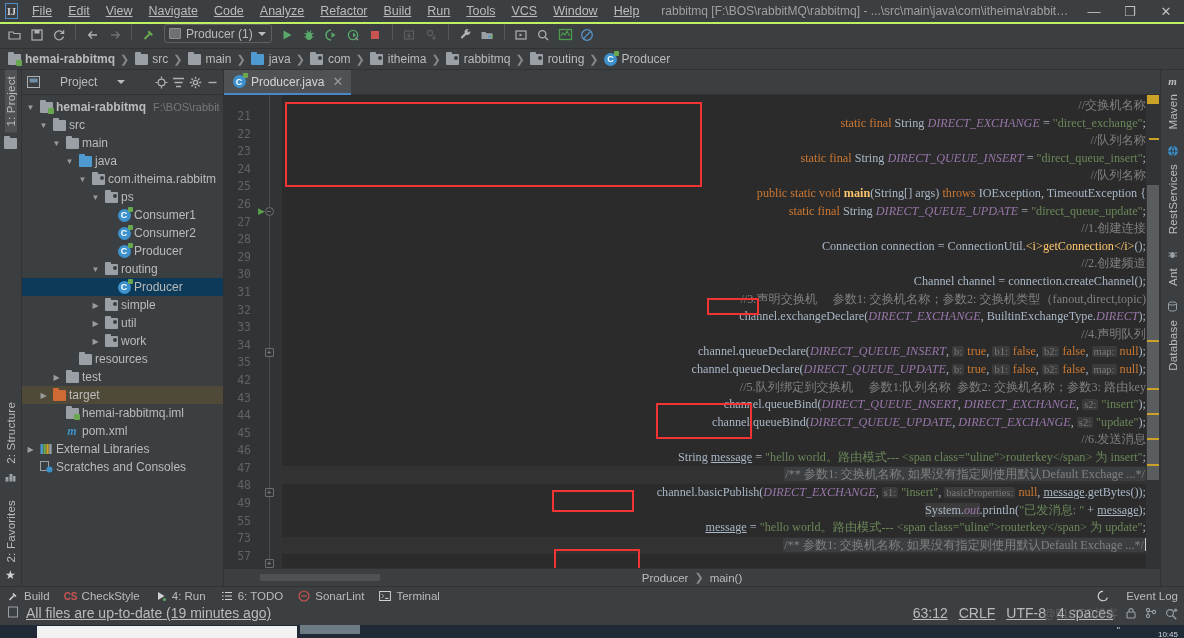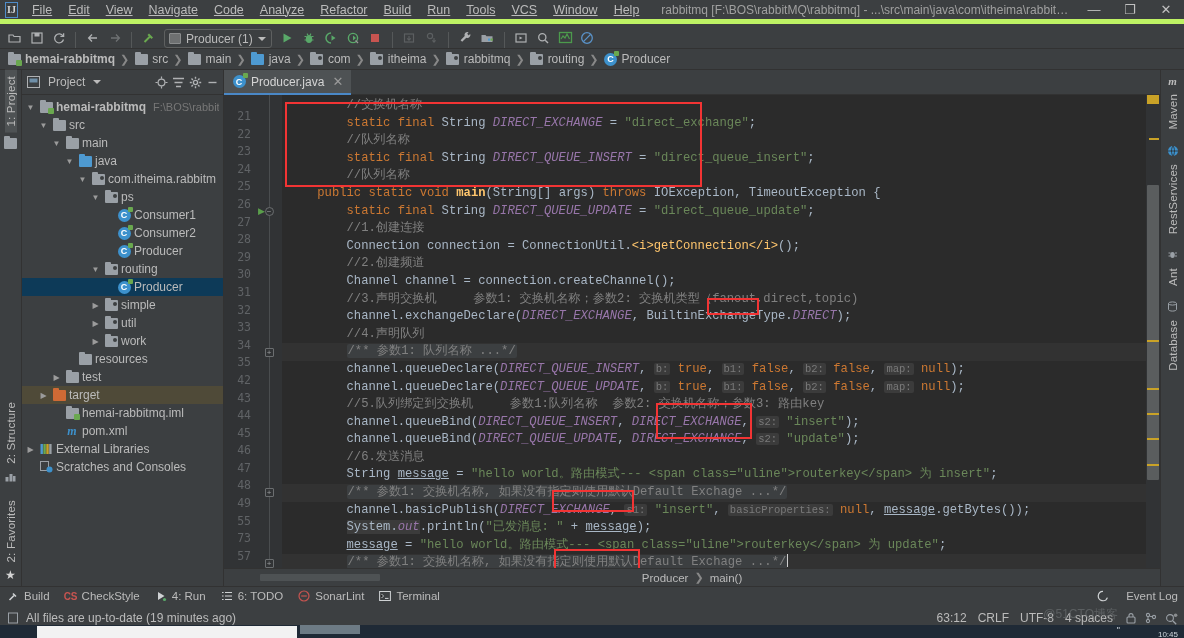--- a/index.html
+++ b/index.html
@@ -7,35 +7,35 @@
   body{
     width:1184px; height:638px; overflow:hidden;
     font-family:"Liberation Sans", sans-serif;
     font-size:12px; color:#bbbbbb;
     position:relative;
   }
   .ide{ position:absolute; inset:0 0 13px 0; background:#3c3f41; display:flex; flex-direction:column; }
 
   
   .titlebar{ height:24px; background:#3c3f41; display:flex; align-items:center;
-             border-bottom:5px solid #bef264; flex:0 0 24px; }
+             border-bottom:2px solid #bef264; flex:0 0 24px; }
   .ij-logo{ width:16px; height:16px; margin:0 6px 0 5px; background:#3c3f41;
             border:1px solid #4f8cc9; display:flex; align-items:center; justify-content:center;
             color:#d8d8d8; font-size:10px; font-weight:bold; font-family:"Liberation Serif", serif;}
   .menu{ display:flex; align-items:center; gap:0; }
   .menu-item{ padding:2px 8px; color:#bbbbbb; font-size:12.5px; cursor:default; }
   .menu-item u{ text-decoration:underline; }
   .title-text{ margin-left:14px; color:#a0a0a0; font-size:12px; white-space:nowrap;
                overflow:hidden; text-overflow:ellipsis; }
   .win-btns{ margin-left:auto; display:flex; align-items:center; }
   .win-btn{ width:36px; height:24px; display:flex; align-items:center; justify-content:center;
             color:#c0c0c0; font-size:13px; }
 
   
-  .toolbar{ height:25px; background:#3c3f41; display:flex; align-items:flex-end;
+  .toolbar{ height:25px; background:#3c3f41; display:flex; align-items:flex-start;
             padding:0 4px; border-bottom:1px solid #323232; flex:0 0 25px; gap:1px; }
   .tb-ic{ width:21px; height:21px; display:flex; align-items:center; justify-content:center;
           border-radius:2px; }
   .tb-sep{ width:1px; height:16px; background:#555859; margin:0 5px; }
   .runcfg{ display:flex; align-items:center; gap:5px; height:19px; padding:0 5px 0 4px;
            border:1px solid #5e6060; border-radius:3px; margin:0 4px; color:#bbbbbb; font-size:12px;}
   .runcfg .cfg-ico{ width:12px; height:11px; background:#6e7071; border:1px solid #8a8c8d; border-radius:1px; }
   .caret{ width:0;height:0;border-left:4px solid transparent;border-right:4px solid transparent;
           border-top:4px solid #bbbbbb; }
 
@@ -57,21 +57,21 @@
   .vtext.sel{ background:#4e5254; }
   .rail-top{ display:flex; flex-direction:column; align-items:center; }
   .rail-bot{ margin-top:auto; display:flex; flex-direction:column; align-items:center; padding-bottom:4px;}
 
   .rail-r{ width:24px; background:#3c3f41; border-left:1px solid #323232;
            display:flex; flex-direction:column; align-items:center; flex:0 0 24px; padding-top:4px;}
 
   
   .project{ width:202px; background:#3c3f41; display:flex; flex-direction:column;
             border-right:1px solid #323232; flex:0 0 202px; min-width:0;}
-  .proj-head{ height:25px; display:flex; align-items:center; padding:0 4px; gap:8px;
+  .proj-head{ height:25px; display:flex; align-items:center; padding:0 4px; gap:20px;
               border-bottom:1px solid #323232;}
   .proj-head .ttl{ font-size:12px; color:#bbbbbb; }
   .proj-head .sp{ margin-left:auto; display:flex; align-items:center; gap:3px;}
   .proj-tree{ flex:1; overflow:hidden; padding-top:3px; font-size:12px; }
   .trow{ height:18px; display:flex; align-items:center; gap:3px; white-space:nowrap;
          padding-right:4px; }
   .trow.selected{ background:#0d3a58; }
   .trow.target-hl{ background:#4f4a38; }
   .arrow{ width:11px; text-align:center; font-size:8px; color:#9b9b9b; flex:0 0 11px;}
   .tname{ color:#bbbbbb; }
@@ -106,21 +106,21 @@
            font-family:"DejaVu Sans Mono", monospace; }
   .gline{ height:17.6px; line-height:17.6px; padding-right:5px; }
   .foldcol{ width:26px; flex:0 0 26px; background:#313335; padding-top:2px; position:relative;}
   .fline{ height:17.6px; display:flex; align-items:center; justify-content:center; position:relative;}
   .fline .runmark{ color:#5a9e4b; font-size:9px; position:absolute; left:2px; }
   .fline .fm{ width:9px;height:9px;border:1px solid #6b6e70;color:#9a9d9e;font-size:8px;
               line-height:7px;text-align:center;border-radius:1px; background:#313335;}
   .foldline{ position:absolute; left:13px; top:0; bottom:0; width:1px; background:#4a4d4f;}
 
   .code{ flex:1; padding-top:2px; position:relative; overflow:hidden;
-         font-family:Liberation Mono, monospace; font-size:12.2px; }
+         font-family:Liberation Serif, serif; font-size:12.2px;text-align:right; }
   .cline{ height:17.6px; line-height:17.6px; white-space:pre; padding-left:6px; color:#a9b7c6;}
   .cline.hl{ background:#323232; }
 
   .kw{ color:#cc7832; }
   .str{ color:#6a8759; }
   .cmt{ color:#808080; }
   .sfield{ color:#9876aa; font-style:italic; }
   .meth{ color:#ffc66d; }
   .hint{ background:#3b3b3b; color:#7a7a7a; border-radius:2px; padding:0 2px; font-size:10.5px; }
   .fold-cmt{ background:#3c3f41; color:#808080; border-radius:2px; padding:0 1px;}
@@ -143,22 +143,22 @@
              border-top:1px solid #323232; position:relative;}
   .ed-crumb .lft{ position:absolute; left:36px; width:120px; height:7px; background:#4e5254; border-radius:1px;}
 
   
   .bottombar{ height:19px; background:#3c3f41; display:flex; align-items:center;
               padding:0 6px; gap:14px; border-top:1px solid #323232; flex:0 0 19px; font-size:11.5px;}
   .bb-item{ display:flex; align-items:center; gap:4px; color:#bbbbbb; }
   .evlog{ margin-left:auto; display:flex; align-items:center; gap:16px; }
 
   
-  .statusbar{ height:20px; background:#3c3f41; display:flex; align-items:flex-end;
-              padding:0 6px; gap:6px; font-size:12px; color:#bbbbbb; flex:0 0 20px;}
+  .statusbar{ height:20px; background:#3c3f41; display:flex; align-items:flex-start;
+              padding:0 6px; gap:6px; font-size:14px; color:#bbbbbb; flex:0 0 20px;text-decoration:underline;}
   .sb-right{ margin-left:auto; display:flex; align-items:center; gap:11px; }
   .sb-icons{ display:flex; align-items:center; gap:6px; }
 
   
   .watermark{ position:absolute; right:66px; bottom:2px; font-size:12px; color:#6d7173;
               opacity:.65; pointer-events:none; font-family:"Liberation Sans", sans-serif;}
 
   
   .taskbar{ position:absolute; left:0; right:0; bottom:0; height:13px; background:#1f2a36;
             display:flex; align-items:center;}
@@ -694,21 +694,20 @@
             <div class="cline"><span class="cmt">        //队列名称</span></div>
             <div class="cline">    <span class="kw">public static void</span> <span class="meth bold">main</span>(String[] args) <span class="kw">throws</span> IOException, TimeoutException {</div>
             <div class="cline">        <span class="kw">static final</span> String <span class="sfield">DIRECT_QUEUE_UPDATE</span> = <span class="str">"direct_queue_update"</span>;</div>
             <div class="cline"><span class="cmt">        //1.创建连接</span></div>
             <div class="cline">        Connection connection = ConnectionUtil.<span class="meth">&lt;i&gt;getConnection&lt;/i&gt;</span>();</div>
             <div class="cline"><span class="cmt">        //2.创建频道</span></div>
             <div class="cline">        Channel channel = connection.createChannel();</div>
             <div class="cline"><span class="cmt">        //3.声明交换机     参数1: 交换机名称；参数2: 交换机类型（fanout,direct,topic)</span></div>
             <div class="cline">        channel.exchangeDeclare(<span class="sfield">DIRECT_EXCHANGE</span>, BuiltinExchangeType.<span class="sfield">DIRECT</span>);</div>
             <div class="cline"><span class="cmt">        //4.声明队列</span></div>
-            <div class="cline hl">        <span class="fold-cmt">/** 参数1: 队列名称 ...*/</span></div>
             <div class="cline">        channel.queueDeclare(<span class="sfield">DIRECT_QUEUE_INSERT</span>, <span class="hint">b:</span> <span class="kw">true</span>, <span class="hint">b1:</span> <span class="kw">false</span>, <span class="hint">b2:</span> <span class="kw">false</span>, <span class="hint">map:</span> <span class="kw">null</span>);</div>
             <div class="cline">        channel.queueDeclare(<span class="sfield">DIRECT_QUEUE_UPDATE</span>, <span class="hint">b:</span> <span class="kw">true</span>, <span class="hint">b1:</span> <span class="kw">false</span>, <span class="hint">b2:</span> <span class="kw">false</span>, <span class="hint">map:</span> <span class="kw">null</span>);</div>
             <div class="cline"><span class="cmt">        //5.队列绑定到交换机     参数1:队列名称  参数2: 交换机名称；参数3: 路由key</span></div>
             <div class="cline">        channel.queueBind(<span class="sfield">DIRECT_QUEUE_INSERT</span>, <span class="sfield">DIRECT_EXCHANGE</span>, <span class="hint">s2:</span> <span class="str">"insert"</span>);</div>
             <div class="cline">        channel.queueBind(<span class="sfield">DIRECT_QUEUE_UPDATE</span>, <span class="sfield">DIRECT_EXCHANGE</span>, <span class="hint">s2:</span> <span class="str">"update"</span>);</div>
             <div class="cline"><span class="cmt">        //6.发送消息</span></div>
             <div class="cline">        String <span class="uline">message</span> = <span class="str">"hello world。路由模式--- &lt;span class="uline"&gt;routerkey&lt;/span&gt; 为 insert"</span>;</div>
             <div class="cline hl">        <span class="fold-cmt">/** 参数1: 交换机名称, 如果没有指定则使用默认Default Exchage ...*/</span></div>
             <div class="cline">        channel.basicPublish(<span class="sfield">DIRECT_EXCHANGE</span>, <span class="hint">s1:</span> <span class="str">"insert"</span>, <span class="hint">basicProperties:</span> <span class="kw">null</span>, <span class="uline">message</span>.getBytes());</div>
             <div class="cline">        <span style="background:#3b3b3b">System.<i class="sfield">out</i></span>.println(<span class="str">"已发消息: "</span> + <span class="uline">message</span>);</div>

